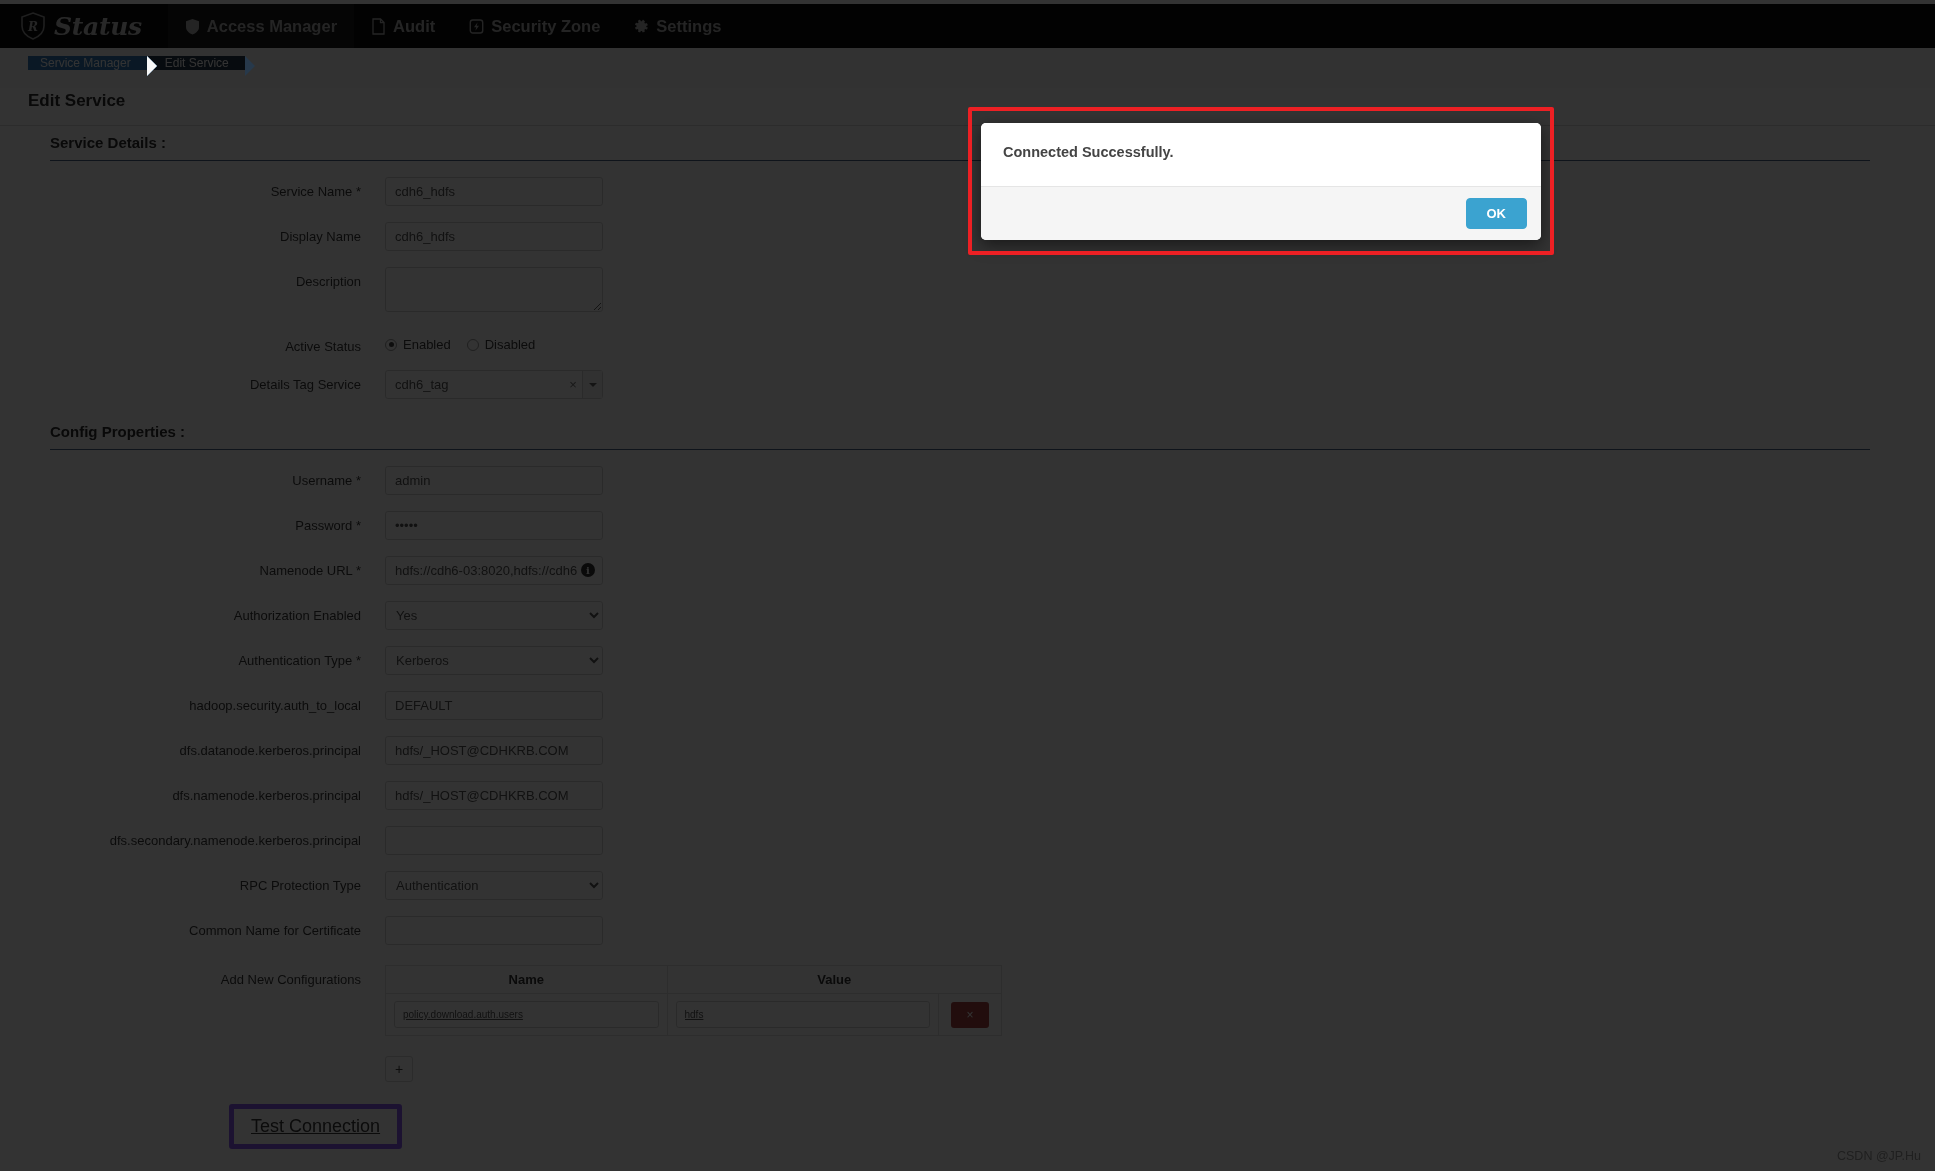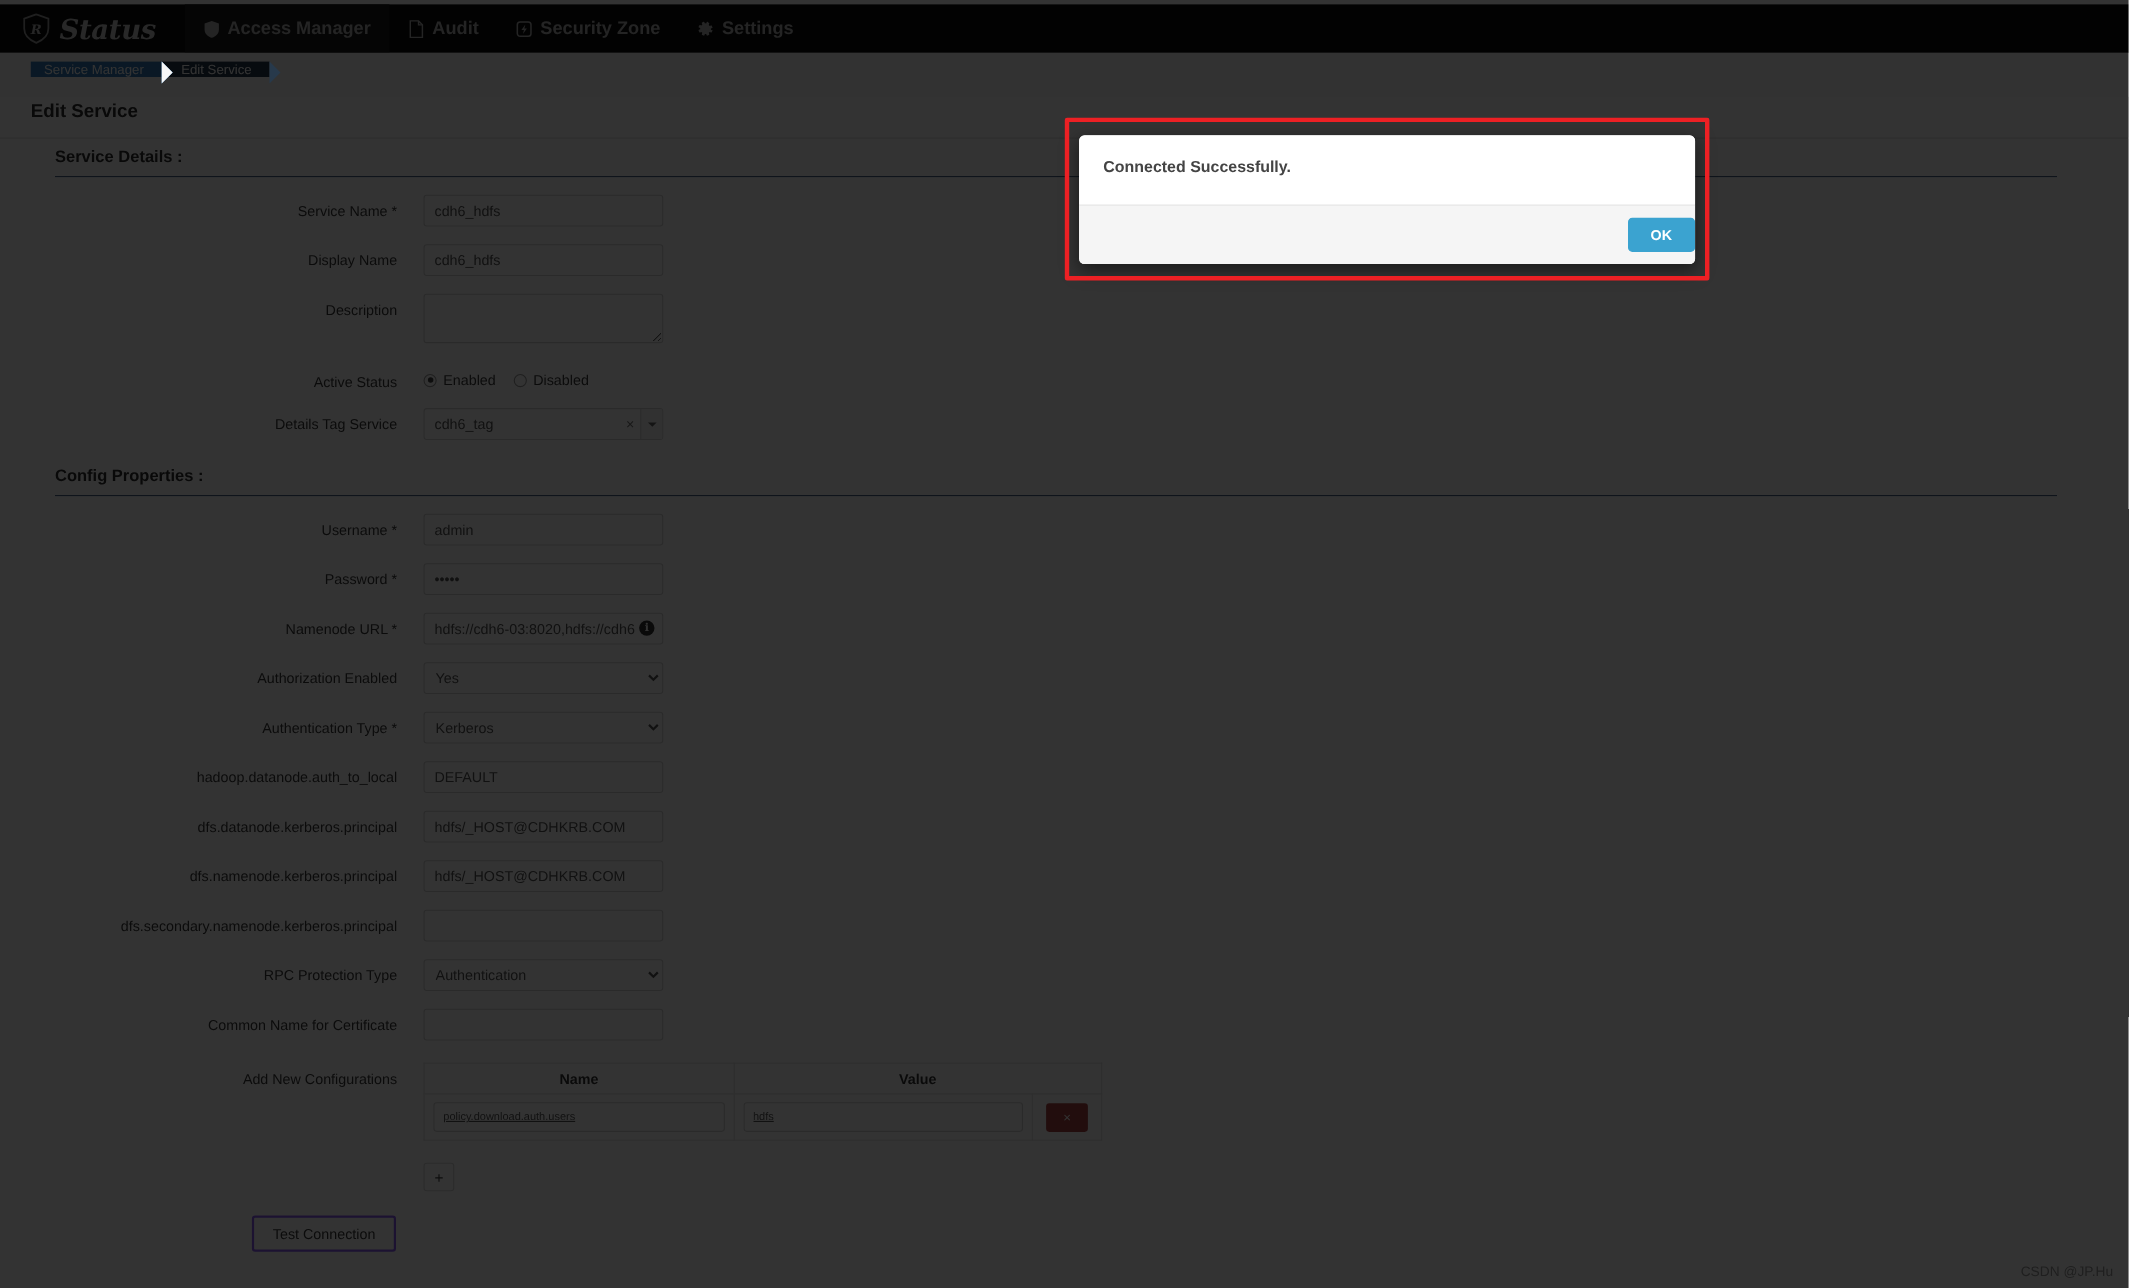--- a/index.html
+++ b/index.html
@@ -174,40 +174,41 @@
   }
   .btn-add {
     margin-top:20px; width:28px; height:26px;
     border:1px solid #d5d5d5; border-radius:3px;
     background:#fff; color:#444; font-size:14px; line-height:1; cursor:pointer;
     font-family:"Liberation Sans", sans-serif;
   }
   .btn-test {
     margin:22px 0 0 229px;
     padding:7px 17px;
-    border:2px solid #8b5cf6; border-radius:3px;
-    background:#fff; color:#3a3a3a; font-size:13px; cursor:pointer;
+    border:5px solid #8b5cf6; border-radius:3px;
+    background:#fff; color:#3a3a3a; font-size:18px; cursor:pointer;
     font-family:"Liberation Sans", sans-serif;
+    text-decoration:underline;
   }
 
   
   #backdrop {
     position:absolute; inset:0; background:rgba(0,0,0,0.80);
   }
   #modal {
     position:absolute; left:981px; top:123px;
     width:560px; 
     background:#fff; border-radius:5px;
     box-shadow:0 5px 16px rgba(0,0,0,.5);
     overflow:hidden;
   }
   .modal-body { padding:21px 22px 26px 22px; font-size:14.5px; color:#444; background:#fff;font-weight:bold; }
   .modal-foot {
     background:#f5f5f5; border-top:1px solid #e5e5e5;
-    padding:11px 0; text-align:right;
+    padding:11px 14px; text-align:right;
   }
   .btn-ok {
     background:#3ba3d0; border:1px solid #3ba3d0; color:#fff;
     font-size:13px; font-weight:bold; border-radius:4px;
     padding:7px 20px; cursor:pointer;
     font-family:"Liberation Sans", sans-serif;
   }
 
   
   #annot {
@@ -382,21 +383,21 @@
     <div class="frow">
       <div class="flabel">Authentication Type *</div>
       <div class="fctrl">
         <select class="inp">
           <option>Kerberos</option>
         </select>
       </div>
     </div>
 
     <div class="frow">
-      <div class="flabel">hadoop.datanode.auth_to_local</div>
+      <div class="flabel">hadoop.security.auth_to_local</div>
       <div class="fctrl">
         <input class="inp" value="DEFAULT" style="">
       </div>
     </div>
 
     <div class="frow">
       <div class="flabel">dfs.datanode.kerberos.principal</div>
       <div class="fctrl">
         <input class="inp" value="hdfs/_HOST@CDHKRB.COM" style="">
       </div>

